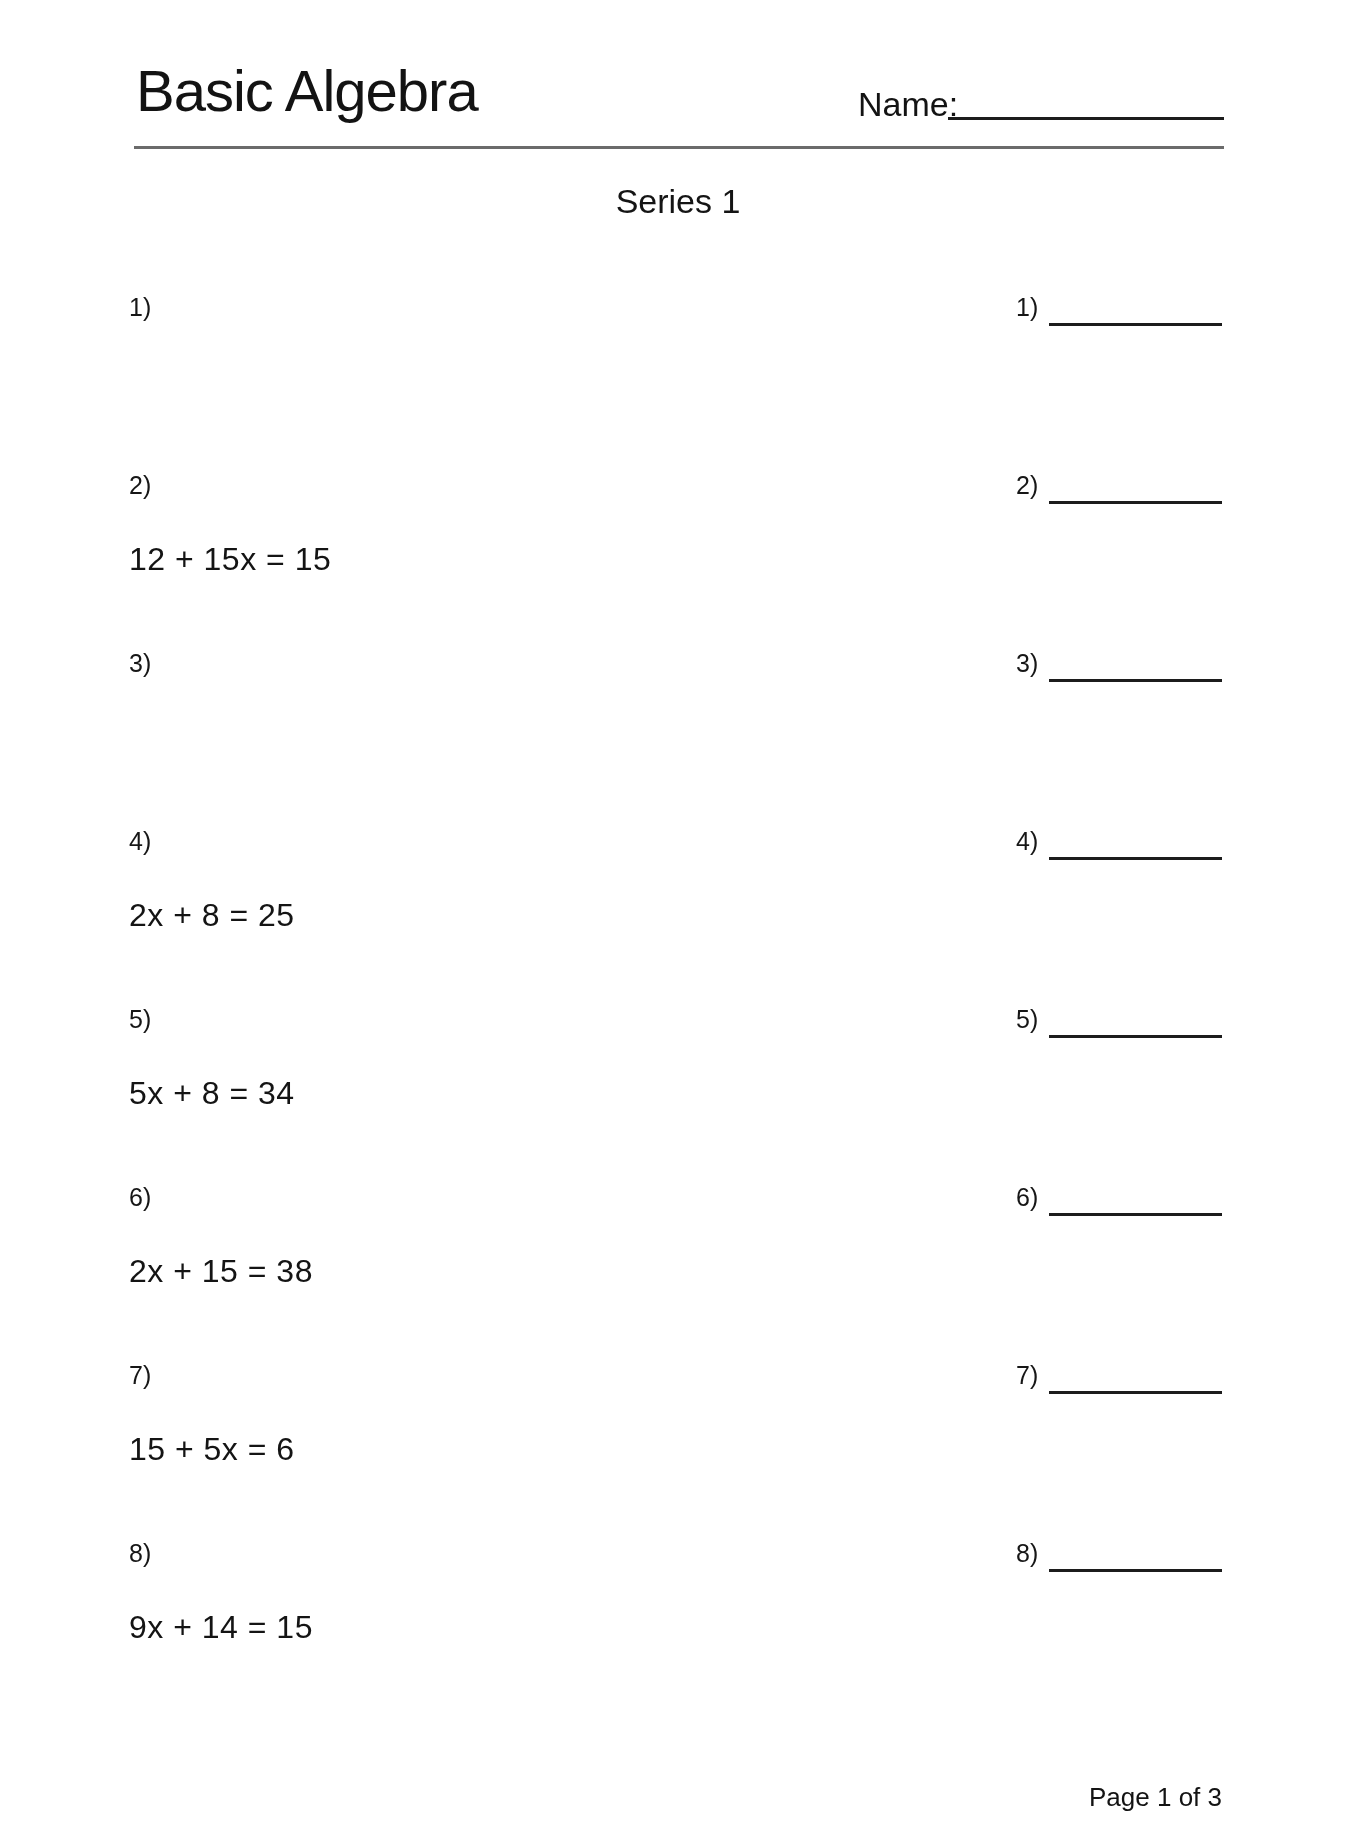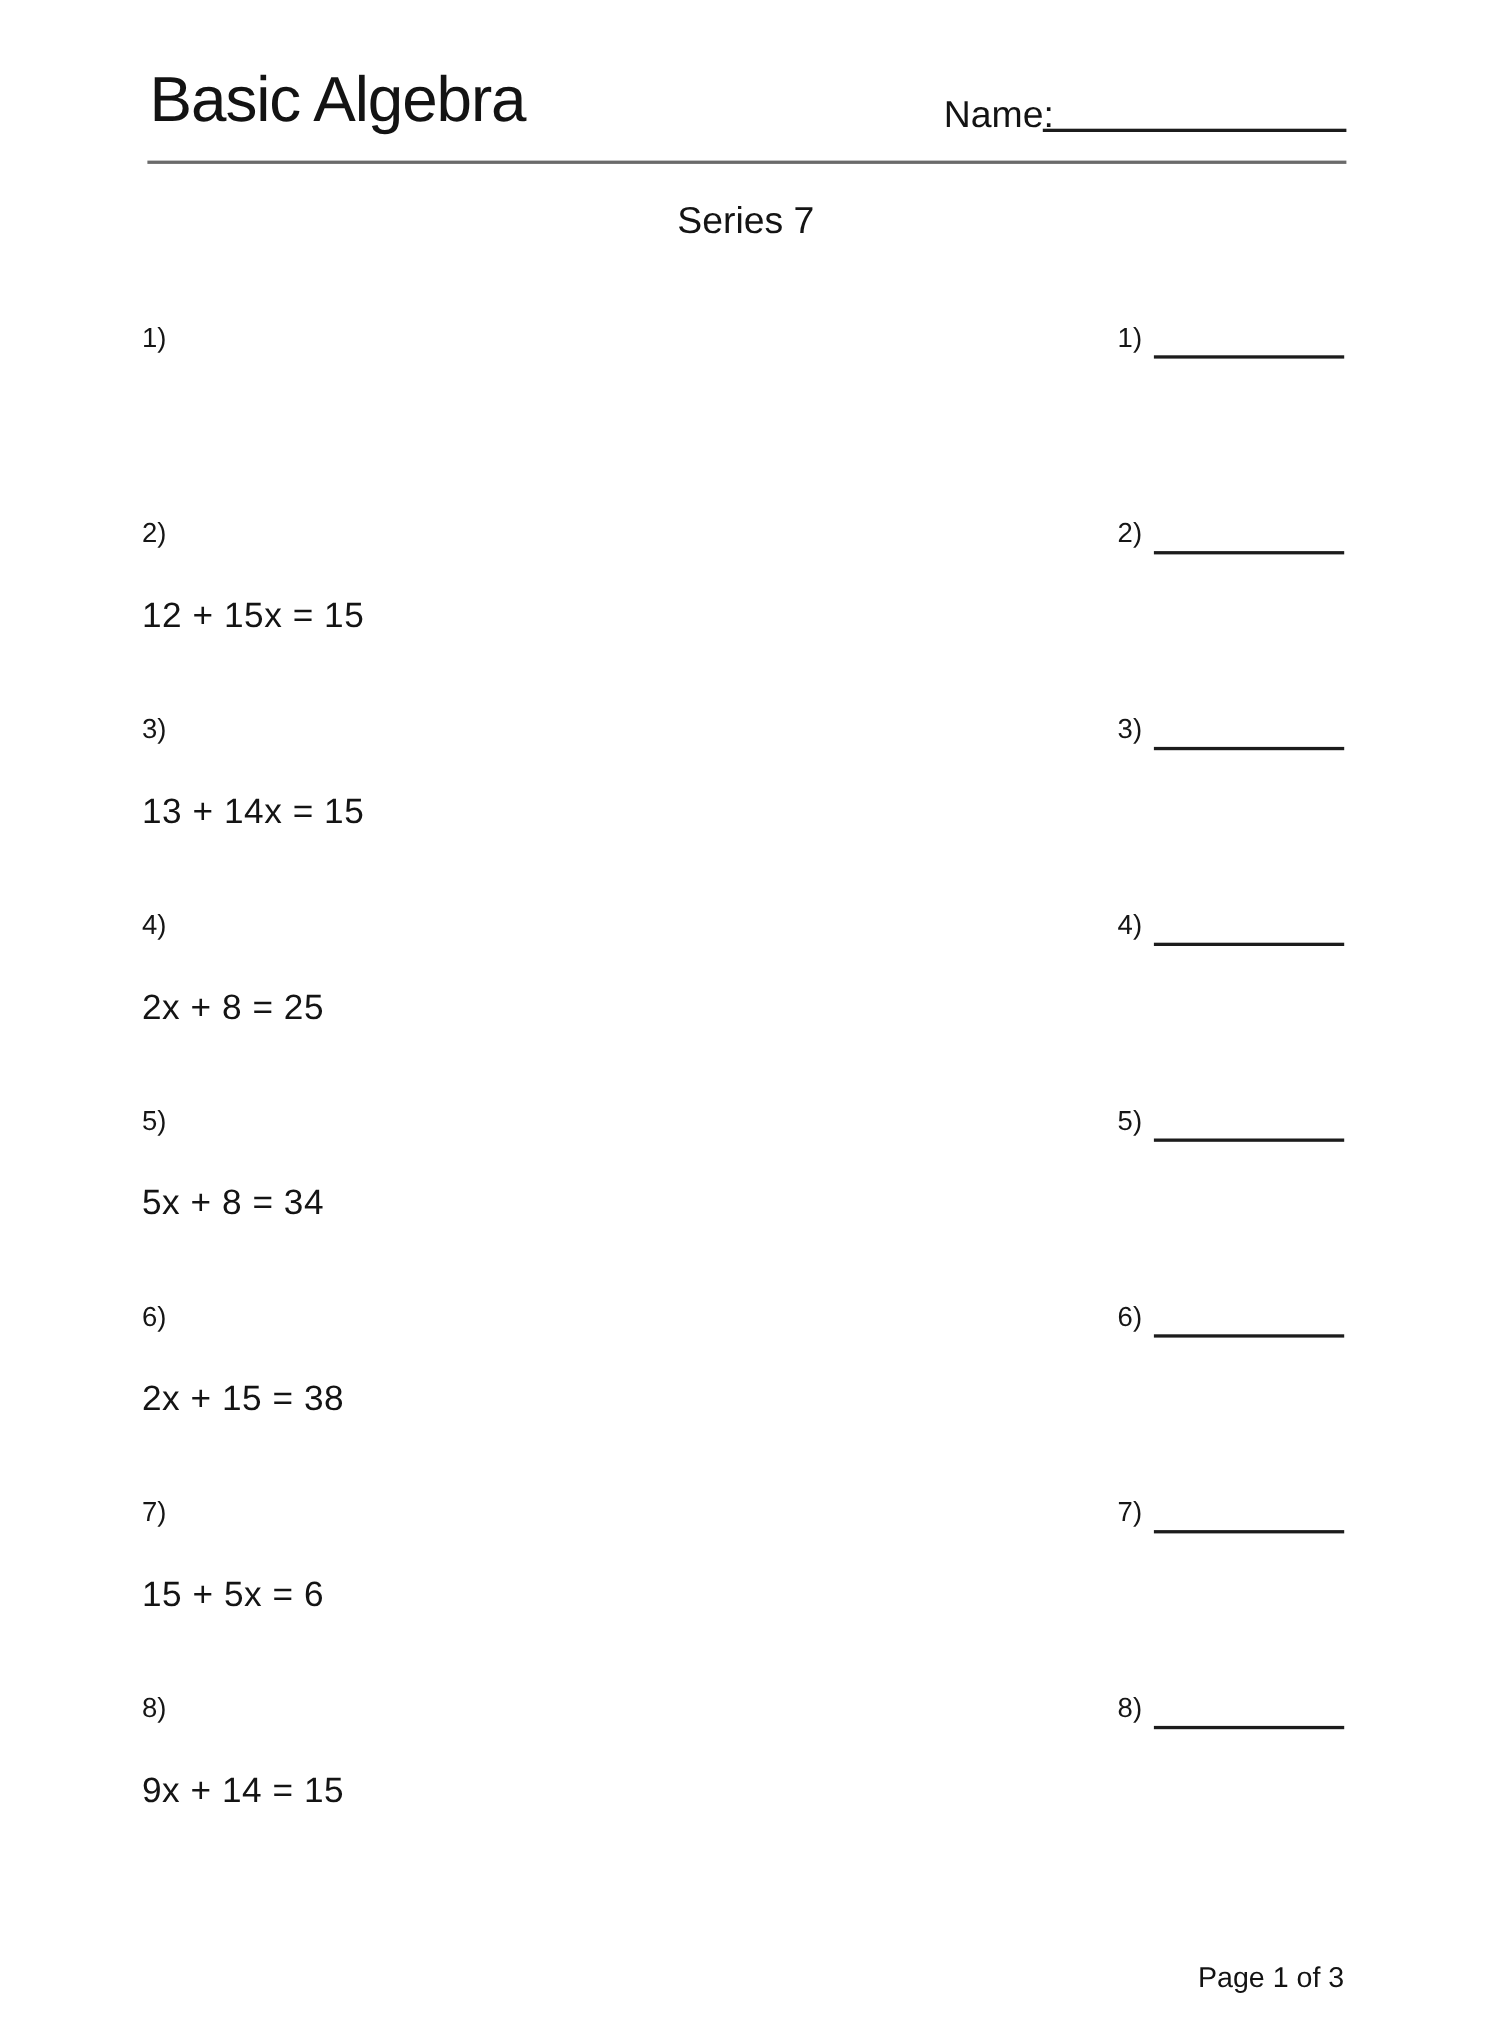--- a/index.html
+++ b/index.html
@@ -147,33 +147,32 @@
 
   <div class="doc-title">Basic Algebra</div>
 
   <div class="name-block">
     <span class="name-label">Name:</span>
     <span class="name-line"></span>
   </div>
 
   <div class="header-rule"></div>
 
-  <div class="series-title">Series 7</div>
+  <div class="series-title">Series 1</div>
 
   <div class="problems">
     <div class="prob-row">
       <span class="prob-num">1)</span>
     </div>
     <div class="prob-row">
       <span class="prob-num">2)</span>
       <div class="prob-eq">12 + 15x = 15</div>
     </div>
     <div class="prob-row">
       <span class="prob-num">3)</span>
-      <div class="prob-eq">13 + 14x = 15</div>
     </div>
     <div class="prob-row">
       <span class="prob-num">4)</span>
       <div class="prob-eq">2x + 8 = 25</div>
     </div>
     <div class="prob-row">
       <span class="prob-num">5)</span>
       <div class="prob-eq">5x + 8 = 34</div>
     </div>
     <div class="prob-row">

